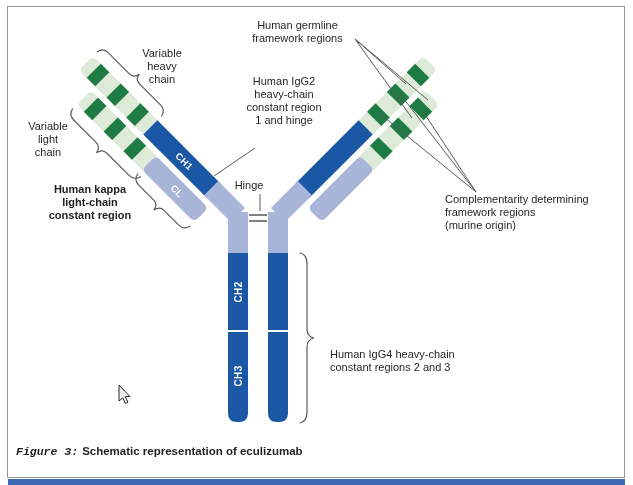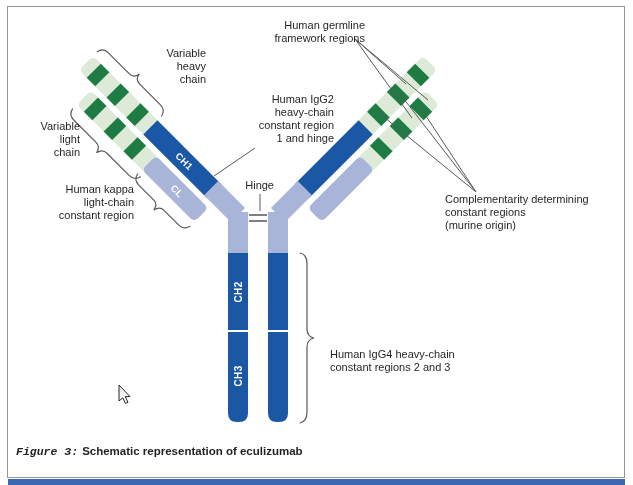--- a/index.html
+++ b/index.html
@@ -9,21 +9,21 @@
   }
   .figure-frame{
     position:absolute;left:7px;top:6px;width:616px;height:470px;
     border:1px solid var(--border-gray,#939598);background:#fff;
   }
   .diagram-svg{position:absolute;left:0;top:0;}
   .lbl{
     position:absolute;font-size:11px;line-height:13px;white-space:pre-line;
     color:var(--text-dark,#231f20);
   }
-  .center{text-align:right;}
+  .center{text-align:center;}
   .seg{stroke:none;}
   .bar-label{
     font-size:9.5px;font-weight:bold;fill:#ffffff;letter-spacing:.4px;
     font-family:"Liberation Sans",sans-serif;
   }
   .stem-label{font-size:10px;}
   .leader{stroke:var(--line-gray,#58595b);stroke-width:1;fill:none;}
   .brace{stroke:var(--line-gray,#58595b);stroke-width:1.2;fill:none;stroke-linecap:round;}
   .hinge-mark{stroke:#3c3c3c;stroke-width:1.3;}
   .divider{stroke:#ffffff;stroke-width:2;}
@@ -115,30 +115,30 @@
   </svg>
 
   <div class="lbl center" style="left:110px;top:40px;width:88px;">Variable
 heavy
 chain</div>
   <div class="lbl center" style="left:222px;top:12px;width:135px;">Human germline
 framework regions</div>
   <div class="lbl center" style="left:8px;top:113px;width:64px;">Variable
 light
 chain</div>
-  <div class="lbl center" style="left:226px;top:86px;width:100px;">Human IgG2
+  <div class="lbl center" style="left:226px;top:68px;width:100px;">Human IgG2
 heavy-chain
 constant region
 1 and hinge</div>
-  <div class="lbl center" style="left:8px;top:176px;width:118px;">Human kappa
+  <div class="lbl center" style="left:23px;top:176px;width:118px;font-weight:bold;">Human kappa
 light-chain
 constant region</div>
   <div class="lbl center" style="left:216px;top:172px;width:50px;">Hinge</div>
   <div class="lbl" style="left:437px;top:186px;width:175px;">Complementarity determining
-constant regions
+framework regions
 (murine origin)</div>
   <div class="lbl" style="left:322px;top:314px;width:170px;margin-top:27px;">Human IgG4 heavy-chain
 constant regions 2 and 3</div>
 
   <div class="caption1">
     <span class="prefix">Figure 3:</span><span class="title">Schematic representation of eculizumab</span>
   </div>
 
 </div>
 

